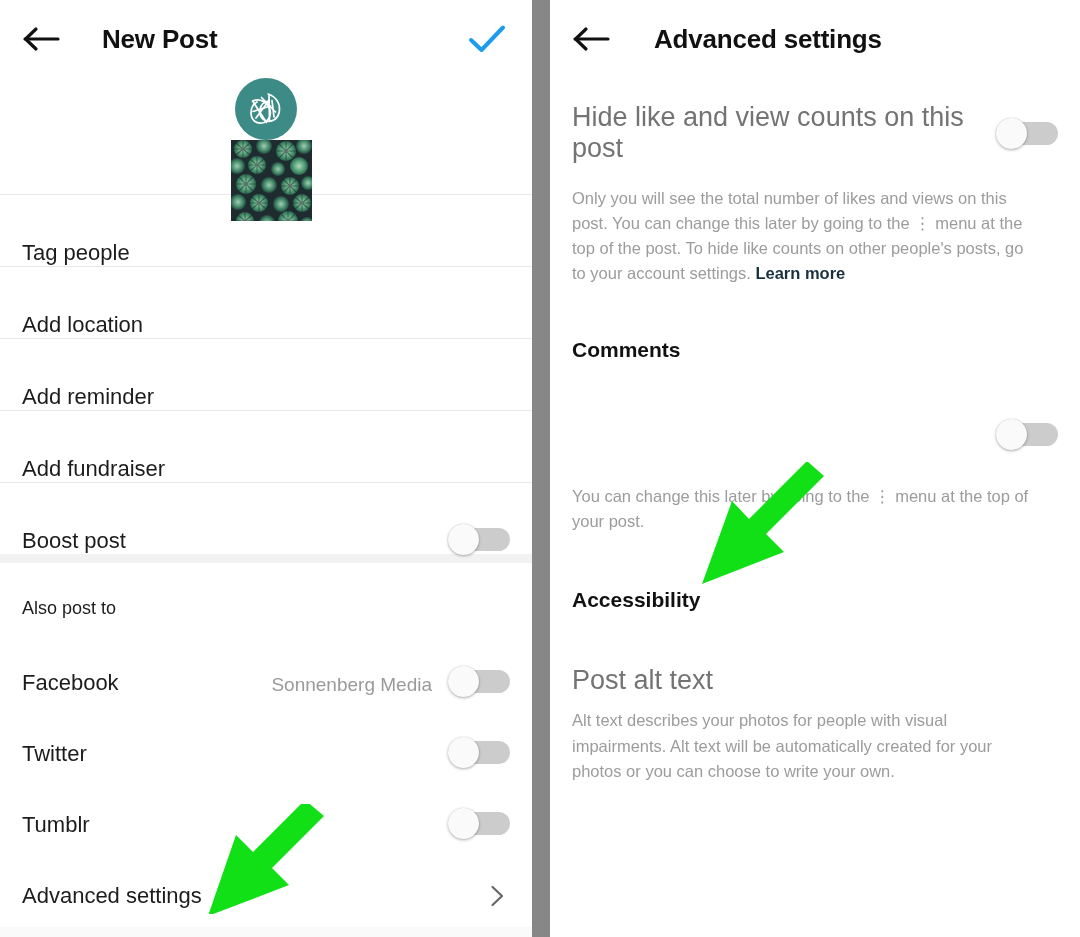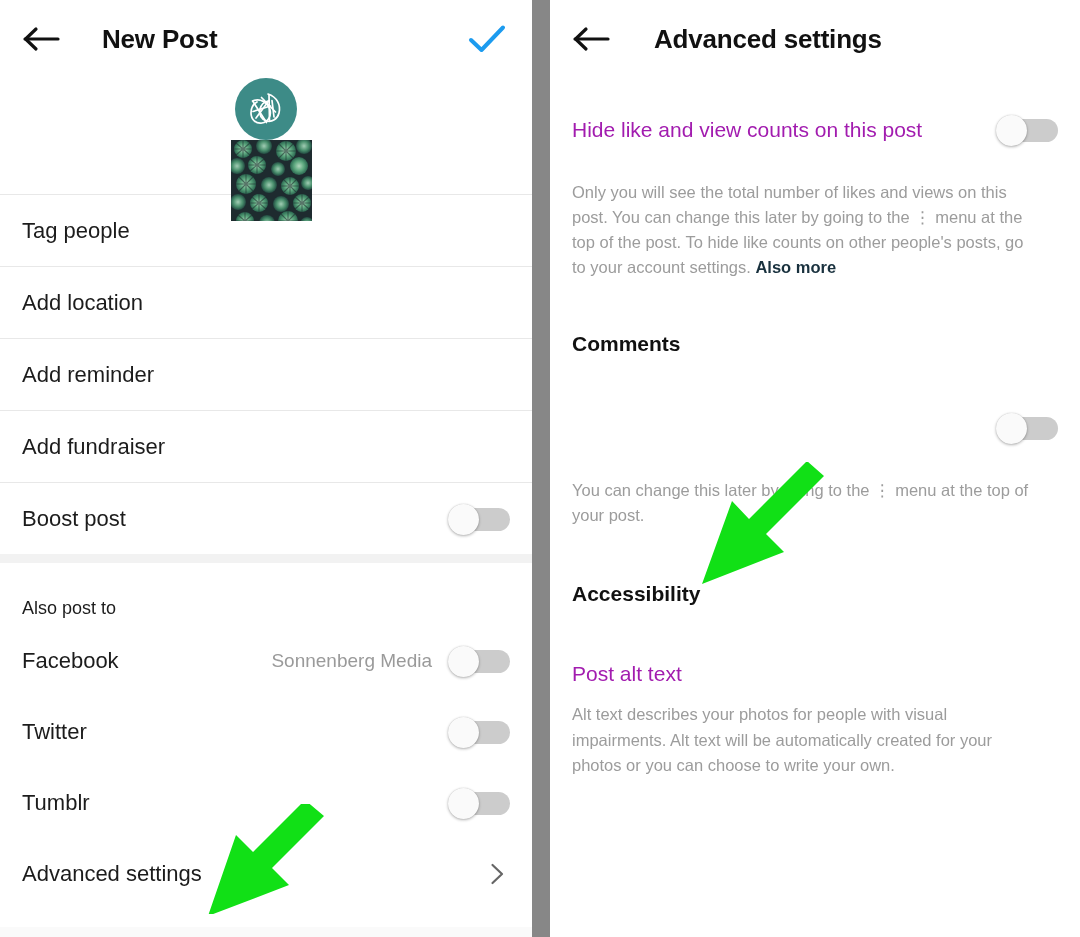--- a/index.html
+++ b/index.html
@@ -56,21 +56,21 @@
   .thumb {
     width:81px; height:100px; flex:0 0 81px; margin-left:10px;
     overflow:hidden; position:relative; background:#1d2a2a;
   }
   .thumb svg { display:block; width:81px; height:100px; }
 
   .divider { height:1px; background:#e8e8e8; width:100%; }
   .thick-sep { height:9px; background:#f2f2f2; width:100%; }
 
   .row {
-    height:71px; display:flex; align-items:center; padding:0 22px;
+    height:71px; display:flex; align-items:flex-end; padding:0 22px;
     position:relative;
   }
   .row-label { font-size:22px; color:#1c1c1c; }
   .row-spacer { flex:1 1 auto; }
   .row-sub { font-size:19px; color:#9a9a9a; margin-right:16px; }
 
   
   .toggle { position:relative; width:62px; height:30px; flex:0 0 62px; }
   .toggle .track {
     position:absolute; right:0; top:4px; width:52px; height:23px;
@@ -83,21 +83,21 @@
 
   .section-head { height:62px; display:flex; align-items:flex-end; padding:0 22px 6px 22px; }
   .section-head .row-label { font-size:18px; }
 
   .chevron { width:26px; height:26px; flex:0 0 26px; }
 
   
   .r-item {
     display:flex; align-items:center; padding:0 22px; min-height:56px;
   }
-  .r-label { font-size:21px; color:#a21caf; }
+  .r-label { font-size:27px; color:#737373; }
   .r-label-bold { font-size:21px; color:#111; font-weight:bold; }
   .r-note {
     padding:0 22px; font-size:16.5px; line-height:1.52; color:#9c9c9c;
     max-width:512px;
   }
   .r-note .link { color:#19313e; font-weight:bold; }
 
   
   .arrow { position:absolute; pointer-events:none; }
 </style>
@@ -295,21 +295,21 @@
     <div class="r-item" style="margin-top:24px;">
       <span class="r-label">Hide like and view counts on this post</span>
       <span class="row-spacer"></span>
       <span class="toggle">
         <span class="track"></span>
         <span class="knob"></span>
       </span>
     </div>
 
     <div class="r-note" style="margin-top:22px;">
-      <span>Only you will see the total number of likes and views on this post. You can change this later by going to the ⋮ menu at the top of the post. To hide like counts on other people's posts, go to your account settings. </span><span class="link">Also more</span>
+      <span>Only you will see the total number of likes and views on this post. You can change this later by going to the ⋮ menu at the top of the post. To hide like counts on other people's posts, go to your account settings. </span><span class="link">Learn more</span>
     </div>
 
     <div class="r-item" style="margin-top:36px;">
       <span class="r-label-bold">Comments</span>
     </div>
 
     <div class="r-item" style="margin-top:28px;">
       <span class="row-spacer"></span>
       <span class="toggle">
         <span class="track"></span>

